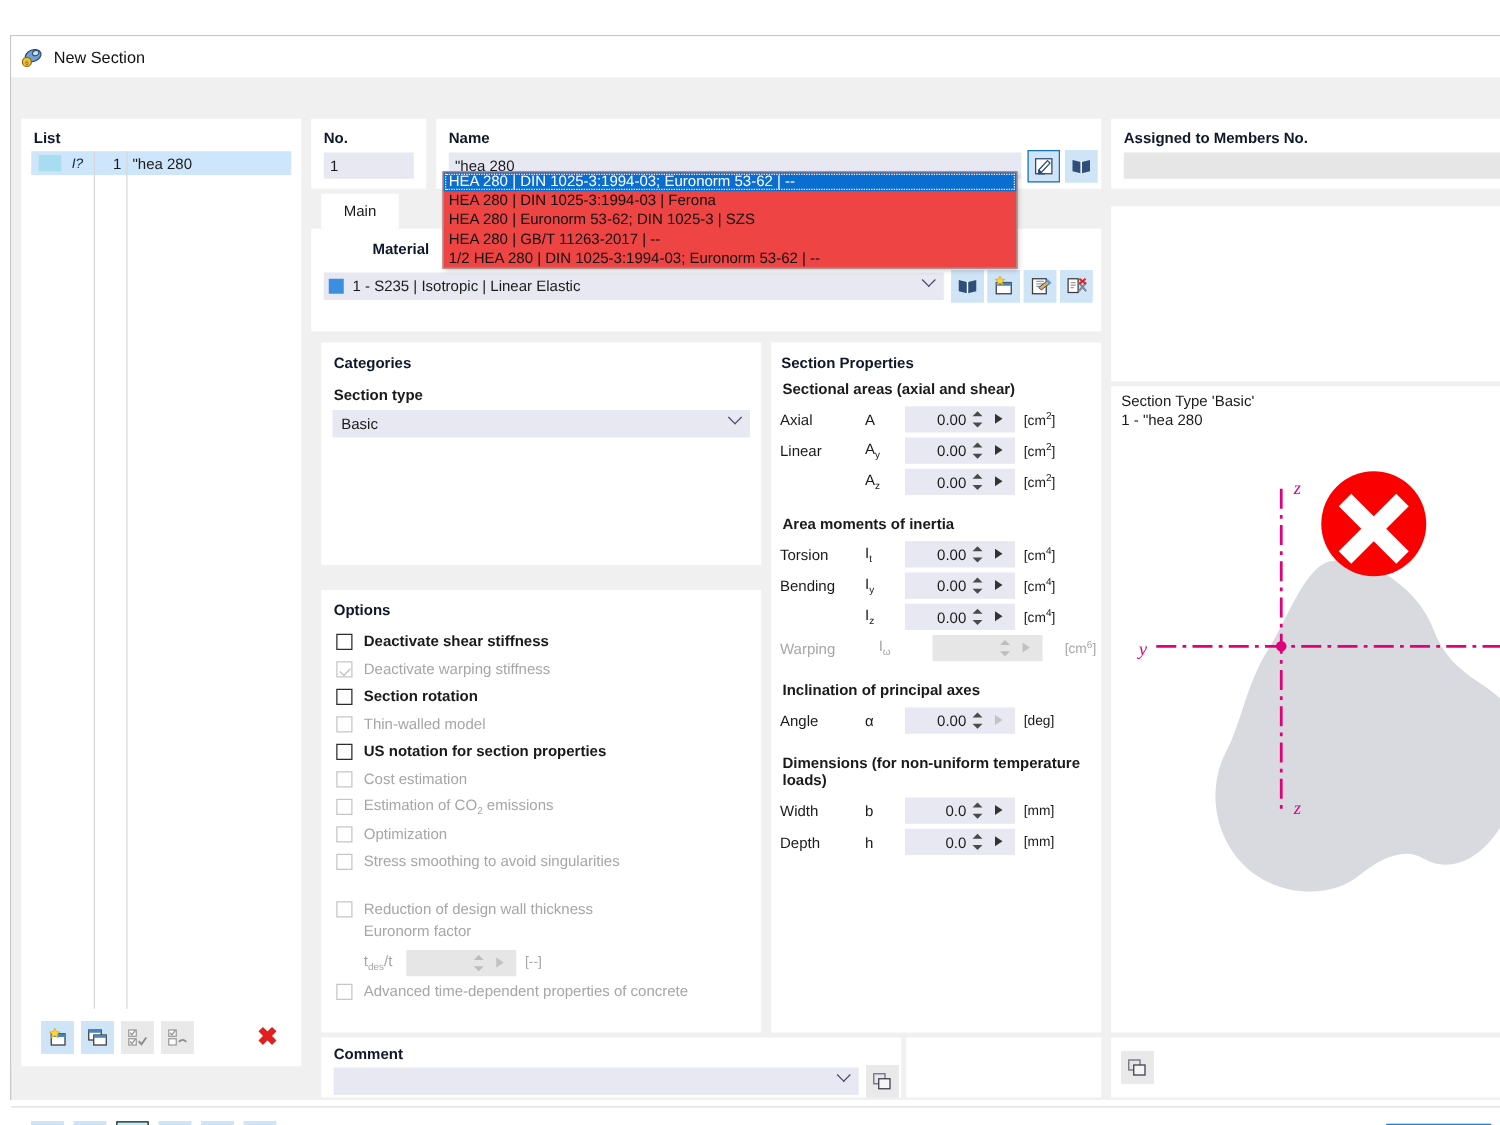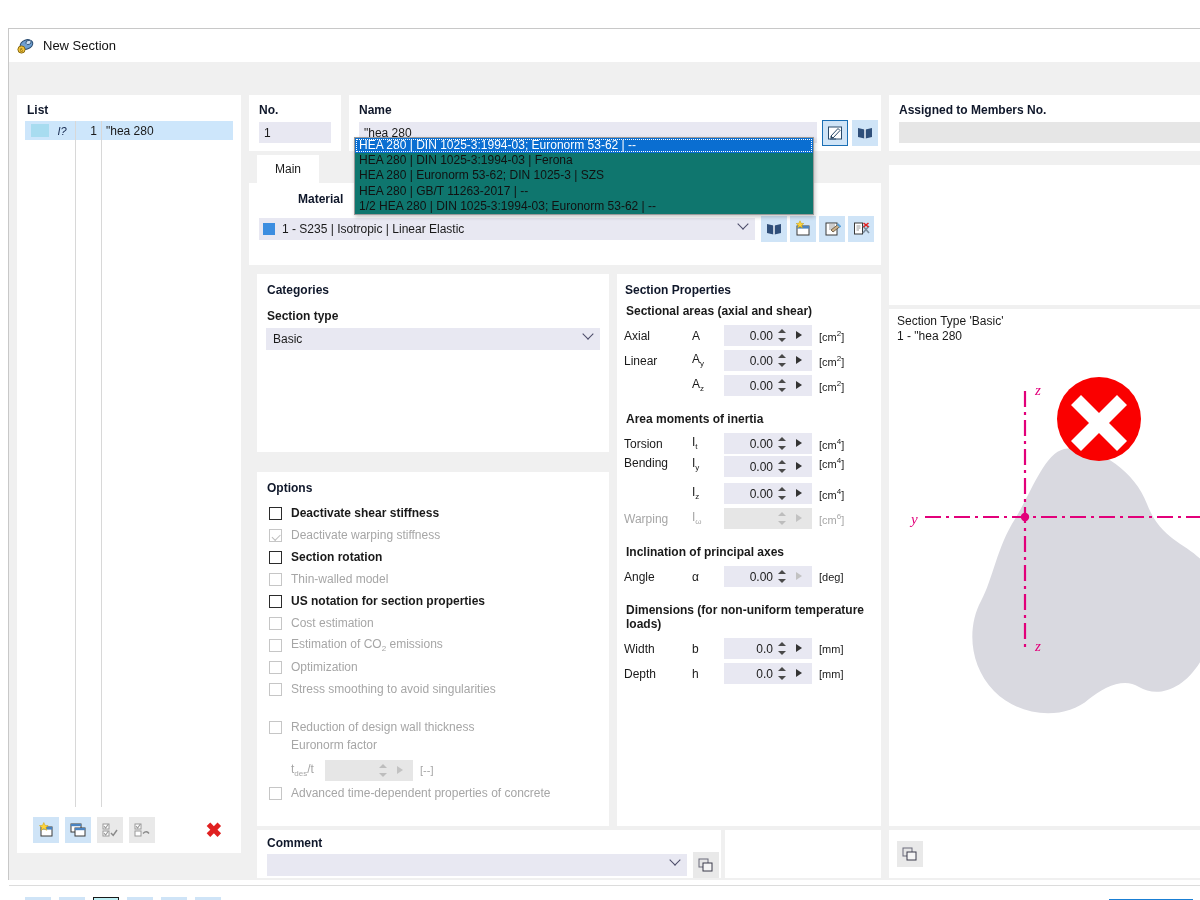--- a/index.html
+++ b/index.html
@@ -161,21 +161,21 @@
   .bottom-icons { position:absolute; left:16px; top:11px; display:flex; gap:8px; }
   .okbtn {
     position:absolute; right:8px; top:13px; width:84px;height:24px;
     background:#e1e1e1; border:2px solid #1a7fd4;
     display:flex;align-items:center;justify-content:center; font-size:12px;
   }
 
   
   .dropdown {
     position:absolute; left:345px; top:108px; width:460px;
-    background:#0f766e; border:1px solid #9a9a9a; z-index:50;
+    background:#ef4444; border:1px solid #9a9a9a; z-index:50;
     box-shadow:1px 2px 4px rgba(0,0,0,.22);
   }
   .ditem { height:13.2px; font-size:12px; padding:0 4px; line-height:13.2px;
            white-space:nowrap; color:#111; height:auto; padding:1px 4px;}
   .ditem.sel { background:#0a6ed1; color:#ffffff; outline:1px dotted #ffffff; outline-offset:-2px;}
 
   .superscript { font-size:8px; vertical-align:super; }
   .subscript { font-size:8px; vertical-align:sub; }
 </style>
 </head>
@@ -444,21 +444,21 @@
               <span class="field num" style="width: 88px;">
                 <span style="flex:1;text-align:right;">0.00</span>
                 <span class="spin">
                   <span class="up"></span>
                   <span class="dn"></span>
                 </span>
                 <span class="rtri"></span>
               </span>
               <span class="unit">[cm<span class="superscript">4</span>]</span>
             </div>
-            <div style="display: flex; align-items: flex-start; height: 25px;">
+            <div style="display: flex; align-items: center; height: 25px;">
               <span class="lbl" style="width: 68px;">Bending</span>
               <span class="lbl" style="width: 32px;">I<span class="subscript">y</span></span>
               <span class="field num" style="width: 88px;">
                 <span style="flex:1;text-align:right;">0.00</span>
                 <span class="spin">
                   <span class="up"></span>
                   <span class="dn"></span>
                 </span>
                 <span class="rtri"></span>
               </span>
@@ -470,21 +470,21 @@
               <span class="field num" style="width: 88px;">
                 <span style="flex:1;text-align:right;">0.00</span>
                 <span class="spin">
                   <span class="up"></span>
                   <span class="dn"></span>
                 </span>
                 <span class="rtri"></span>
               </span>
               <span class="unit">[cm<span class="superscript">4</span>]</span>
             </div>
-            <div style="display: flex; align-items: center; height: 25px;">
+            <div style="display: flex; align-items: center; height: 25px; justify-content: space-between;">
               <span class="lbl dim" style="width: 68px;">Warping</span>
               <span class="lbl dim" style="width: 32px;">I<span class="subscript">ω</span></span>
               <span class="field num gray" style="width: 88px;">
                 <span style="flex:1;text-align:right;"></span>
                 <span class="spin dim">
                   <span class="up"></span>
                   <span class="dn"></span>
                 </span>
                 <span class="rtri dim"></span>
               </span>

